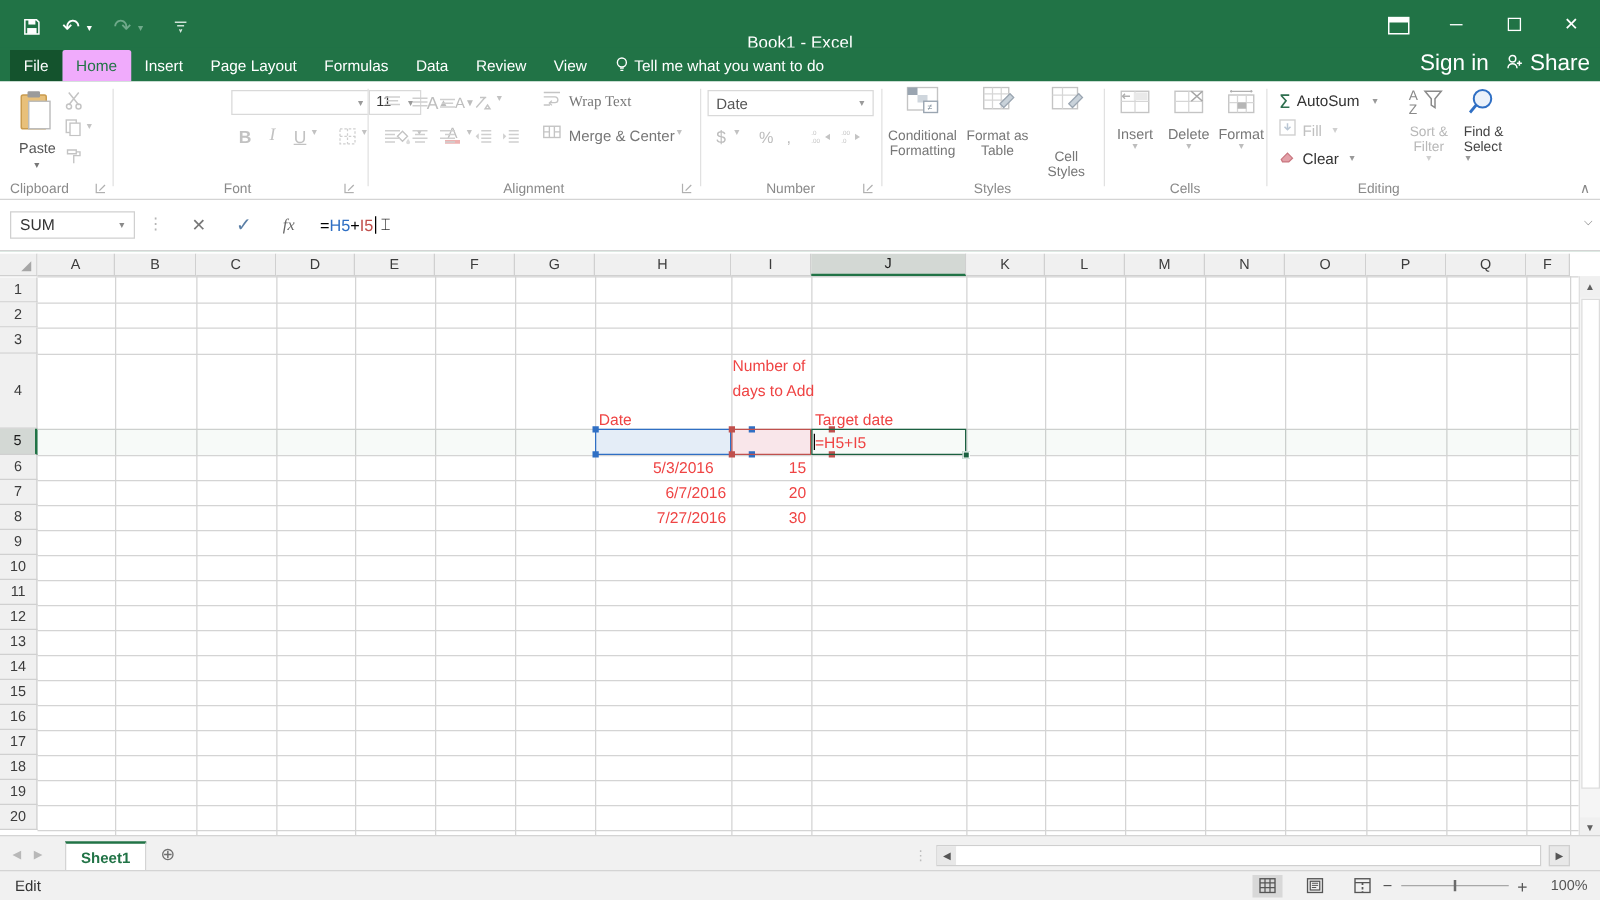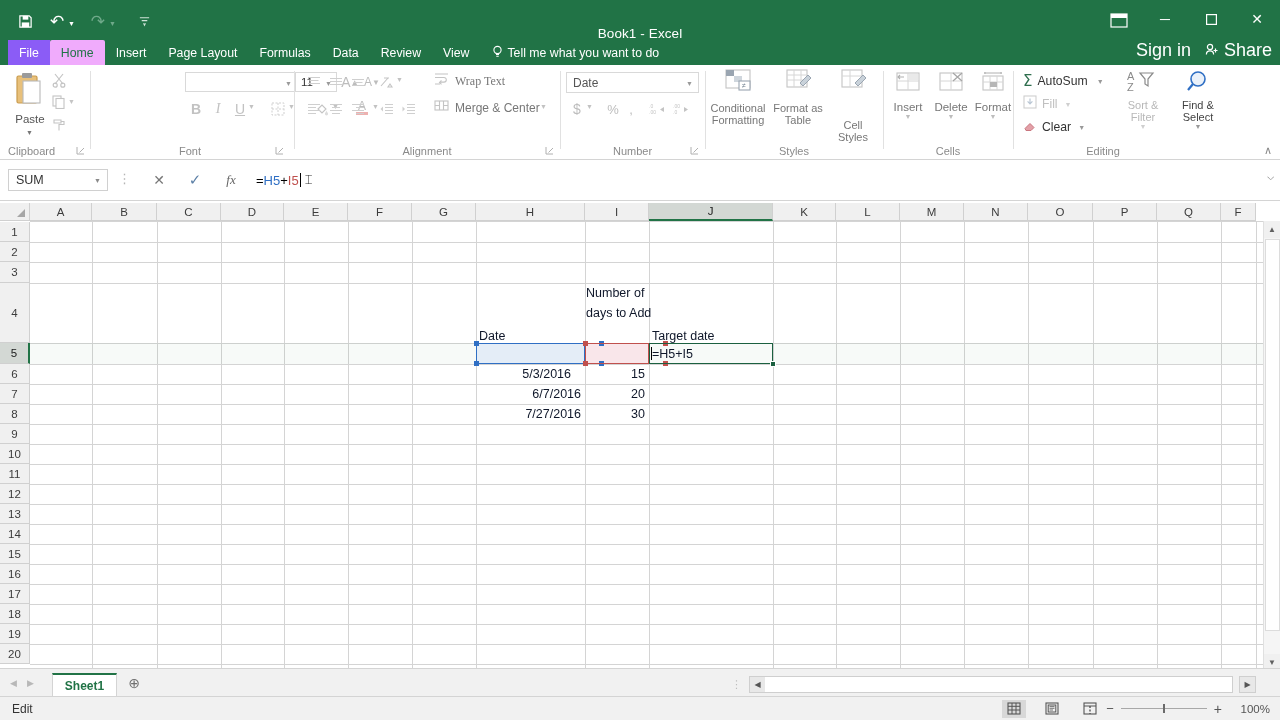--- a/index.html
+++ b/index.html
@@ -42,21 +42,21 @@
 
   
   .tabrow {
     position:absolute; left:0; top:38px; width:1280px; height:27px;
     background:#217346; display:flex; align-items:flex-end;
   }
   .tab {
     height:25px; padding:0 11px; display:flex; align-items:center;
     color:#fff; font-size:12.3px; white-space:nowrap;
   }
-  .tab.file { background:#8b5cf6; }
+  .tab.file { background:#14532d; }
   .tab.active { background:#f0abfc; color:#217346; border-radius:2px 2px 0 0; }
   .tellme { display:flex; align-items:center; gap:4px; color:#fff; font-size:12.3px; padding-left:12px; height:25px;}
   .bulb { font-size:12px; }
   .acct {
     position:absolute; right:8px; top:40px; display:flex; align-items:center; gap:14px;
     color:#fff; font-size:18px;
   }
   .signin { cursor:pointer; }
   .share { display:flex; align-items:center; gap:5px; }
 
@@ -105,21 +105,21 @@
     height:18px; top:203px;
   }
   .collhdr.sel { background:#d3d8d4; color:#1a1a1a; border-bottom:2px solid #217346; }
   .rowhdr {
     position:absolute; left:0; width:30px; background:#f0f0f0;
     border-right:1px solid #d0d0d0; border-bottom:1px solid #d0d0d0;
     font-size:11.5px; color:#3c3c3c; display:flex; align-items:center; justify-content:center;
   }
   .rowhdr.sel { background:#d3d8d4; color:#1a1a1a; border-right:2px solid #217346; }
   .cell {
-    position:absolute; font-size:12.5px; color:#0f172a;
+    position:absolute; font-size:12.5px; color:#ef4444;
     display:flex; align-items:center; white-space:nowrap; overflow:hidden;
   }
   .gridline-v { position:absolute; width:1px; background:#d4d4d4; }
   .gridline-h { position:absolute; height:1px; background:#d4d4d4; }
 
   .sheettab {
     height:23px; padding:0 12px; display:flex; align-items:center;
     font-size:12px; color:#217346; font-weight:bold;
     background:#fff; border:1px solid #d4d4d4; border-top:2px solid #217346; border-bottom:none;
   }
@@ -525,21 +525,21 @@
           <svg width="34" height="26" viewBox="0 0 34 26">
               <text x="1" y="11" font-size="11" fill="#8a8a8a" font-family="sans-serif">A</text>
               <text x="1" y="22" font-size="11" fill="#8a8a8a" font-family="sans-serif">Z</text>
               <path d="M14 4h13l-5 6v7l-3-2v-5z" fill="none" stroke="#8a8a8a" stroke-width="1.2"></path>
             </svg>
         </div>
         <div style="font-size:11px;color:#b8b8b8;line-height:12px;">Sort &amp;</div>
         <div style="font-size:11px;color:#b8b8b8;line-height:12px;">Filter</div>
         <div style="font-size:7px;color:#cfcfcf;">▼</div>
       </div>
-      <div style="position:absolute;left:158px;top:4px;width:54px;text-align:center;">
+      <div style="position:absolute;left:158px;top:4px;width:54px;text-align:left;">
         <div>
           <svg width="30" height="26" viewBox="0 0 30 26">
               <circle cx="15" cy="10" r="7" fill="#eaf1fa" stroke="#2f6fc4" stroke-width="1.6"></circle>
               <path d="M10 15l-5 6" stroke="#2f6fc4" stroke-width="2.2"></path>
             </svg>
         </div>
         <div style="font-size:11px;color:#444;line-height:12px;">Find &amp;</div>
         <div style="font-size:11px;color:#444;line-height:12px;">Select</div>
         <div style="font-size:7px;color:#999;">▼</div>
       </div>

